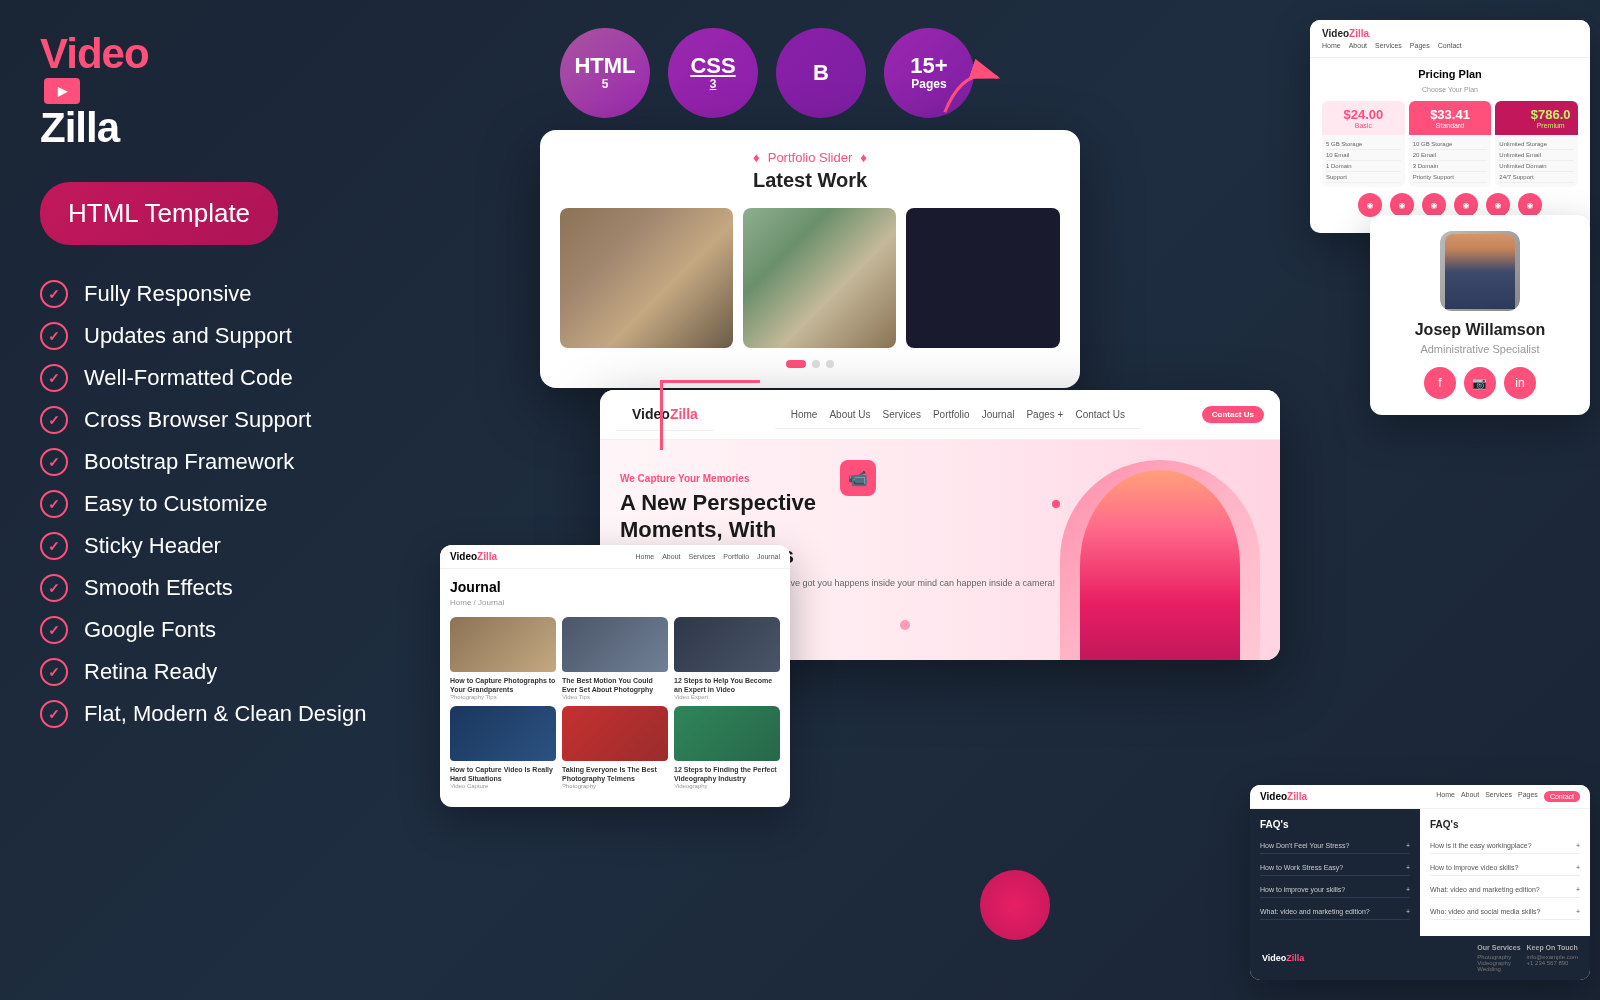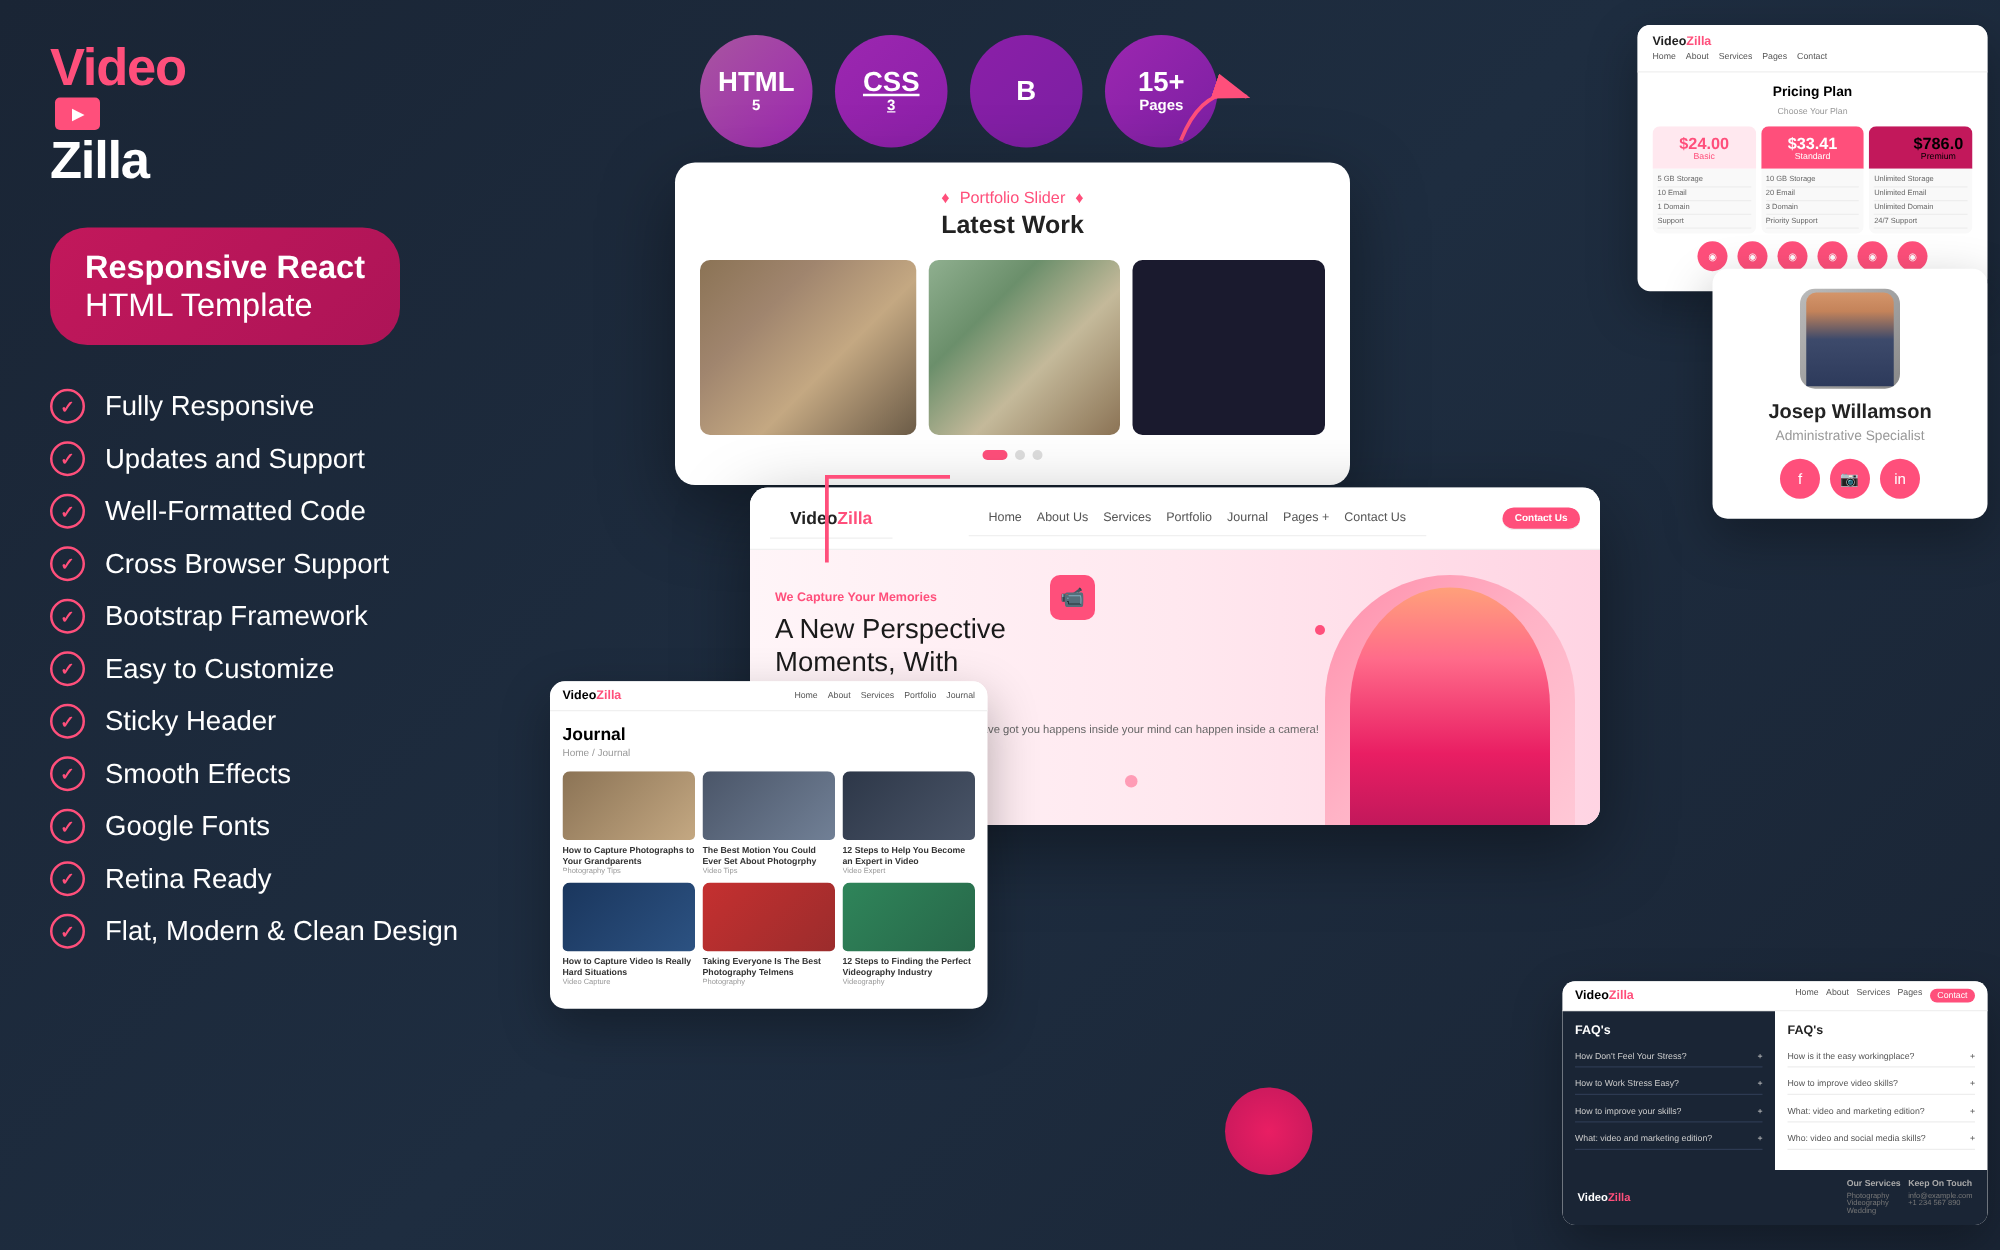--- a/index.html
+++ b/index.html
@@ -315,21 +315,21 @@
       z-index: 2;
     }
     .preview-hero-text .tag {
       color: #ff4f7b;
       font-size: 10px;
       font-weight: 600;
       margin-bottom: 6px;
     }
     .preview-hero-text h2 {
       font-size: 22px;
-      font-weight: 400;
+      font-weight: 700;
       color: #1a1a1a;
       line-height: 1.2;
       margin-bottom: 8px;
     }
     .preview-hero-text p {
       font-size: 9px;
       color: #666;
       line-height: 1.5;
     }
     .preview-hero-btns {
@@ -527,21 +527,21 @@
     .pricing-col-header.pink {
       background: #ff4f7b;
       color: white;
     }
     .pricing-col-header.light {
       background: #ffe8ef;
       color: #ff4f7b;
     }
     .pricing-col-header.dark {
       background: #c2185b;
-      color: #000000;
+      color: #bef264;
       padding-left: 32px;
     }
     .pricing-col-header .price {
       font-size: 13px;
       font-weight: 900;
     }
     .pricing-col-body {
       padding: 4px;
       background: #f9f9f9;
     }
@@ -719,21 +719,20 @@
 
   
   <div class="logo">
     <span class="logo-text">
       <span class="video">Video</span><span class="logo-icon"></span><span class="zilla">Zilla</span>
     </span>
   </div>
 
   
   <div class="subtitle-badge">
-    <span class="line1">Responsive React</span>
     <span class="line2">HTML Template</span>
   </div>
 
   
   <ul class="feature-list">
     <li>
       <div class="check-icon"></div>
       <span>Fully Responsive</span>
     </li>
     <li>

